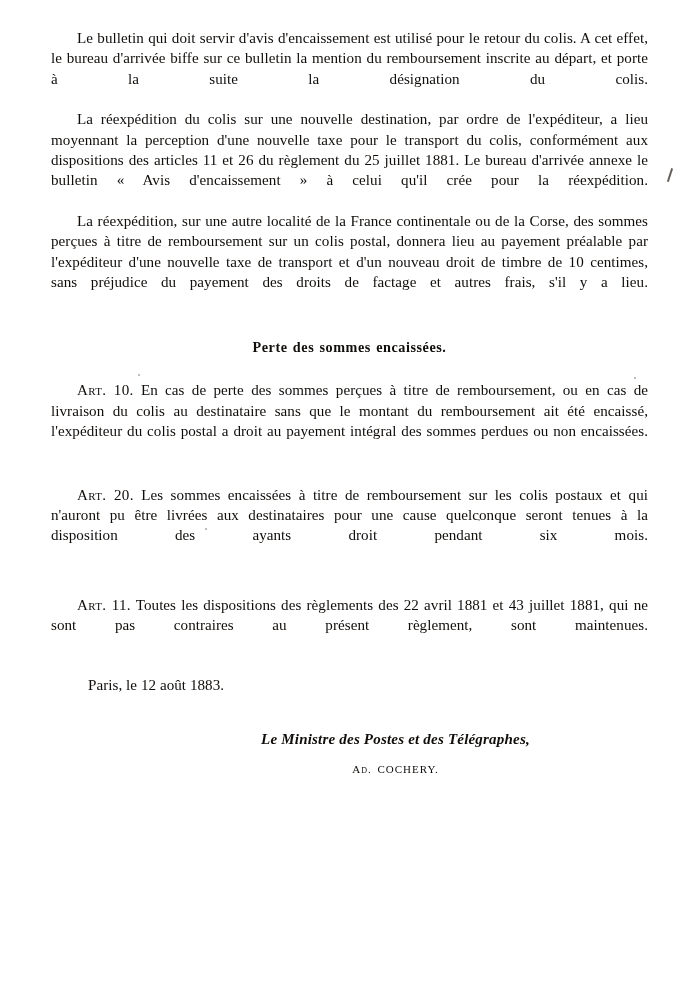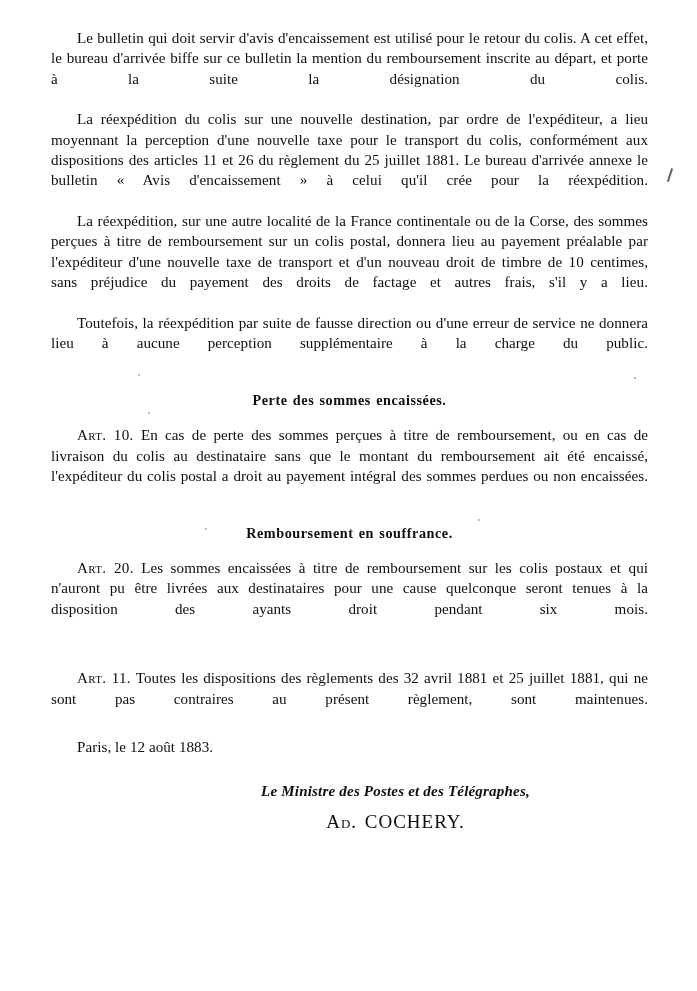--- a/index.html
+++ b/index.html
@@ -44,21 +44,21 @@
 
   
   p.para::after {
     content: "";
     display: inline-block;
     width: 100%;
   }
 
   
   .caption {
-    margin: 4px;
+    margin: 12px;
     font-size: 14.2px;
     line-height: 20.35px;
     text-align: center;
     font-weight: bold;
     letter-spacing: 0.55px;
     word-spacing: 1.2px;
   }
 
   .caption.roman {
     font-weight: normal;
@@ -89,33 +89,33 @@
     font-weight: bold;
     font-size: 15.0px;
     line-height: 21px;
     letter-spacing: 0.2px;
     padding-left: 92px;
   }
 
   .sign-name {
     margin: 0;
     text-align: center;
-    font-size: 19px;
+    font-size: 11px;
     line-height: 21px;
     letter-spacing: 1.0px;
     word-spacing: 2px;
     padding-left: 92px;
   }
 
   .sign-name .sc {
     font-variant: small-caps;
   }
 
   .dateline {
-    margin: 0;
+    margin: 11px;
     font-size: 15.1px;
     line-height: 20.35px;
     text-indent: 26px;
     letter-spacing: 0.05px;
   }
 
   
   .margin-fleck {
     position: absolute;
     left: 669px;
@@ -152,39 +152,37 @@
   <div class="speck" style="left:148px; top:412px; width:2px; height:2px;"></div>
 
   <div class="text-block">
 
     <p class="para">Le bulletin qui doit servir d'avis d'encaissement est utilisé pour le retour du colis. A cet effet, le bureau d'arrivée biffe sur ce bulletin la mention du remboursement inscrite au départ, et porte à la suite la désignation du colis.</p>
 
     <p class="para">La réexpédition du colis sur une nouvelle destination, par ordre de l'expéditeur, a lieu moyennant la perception d'une nouvelle taxe pour le transport du colis, conformément aux dispositions des articles 11 et 26 du règlement du 25 juillet 1881. Le bureau d'arrivée annexe le bulletin « Avis d'encaissement » à celui qu'il crée pour la réexpédition.</p>
 
     <p class="para">La réexpédition, sur une autre localité de la France continentale ou de la Corse, des sommes perçues à titre de remboursement sur un colis postal, donnera lieu au payement préalable par l'expéditeur d'une nouvelle taxe de transport et d'un nouveau droit de timbre de 10 centimes, sans préjudice du payement des droits de factage et autres frais, s'il y a lieu.</p>
 
-    <p class="para">Toutefois, la réexpédition par suite de fausse direction ou d'une erreur de service ne donnera lieu à aucune perception supplémentaire à la charge du public.</p>
 
     <div class="gap-caption-top"></div>
     <p class="caption">Perte des sommes encaissées.</p>
     <div class="gap-caption-bot"></div>
 
     <p class="para"><span class="smallcaps">Art. 10.</span> <span>En cas de perte des sommes perçues à titre de remboursement, ou en cas de livraison du colis au destinataire sans que le montant du remboursement ait été encaissé, l'expéditeur du colis postal a droit au payement intégral des sommes perdues ou non encaissées.</span></p>
 
     <div class="gap-caption-top"></div>
-    <p class="caption">Remboursement en souffrance.</p>
     <div class="gap-caption-bot"></div>
 
     <p class="para"><span class="smallcaps">Art. 20.</span> <span>Les sommes encaissées à titre de remboursement sur les colis postaux et qui n'auront pu être livrées aux destinataires pour une cause quelconque seront tenues à la disposition des ayants droit pendant six mois.</span></p>
 
 
     <div class="gap-roman-top"></div>
     <div class="gap-roman-bot"></div>
 
-    <p class="para"><span class="smallcaps">Art. 11.</span> <span>Toutes les dispositions des règlements des 32 avril 1881 et 25 juillet 1881, qui ne sont pas contraires au présent règlement, sont maintenues.</span></p>
+    <p class="para"><span class="smallcaps">Art. 11.</span> <span>Toutes les dispositions des règlements des 22 avril 1881 et 43 juillet 1881, qui ne sont pas contraires au présent règlement, sont maintenues.</span></p>
 
 
     <div class="gap-small"></div>
     <p class="dateline">Paris, le 12 août 1883.</p>
 
     <div class="gap-sign"></div>
     <p class="sign-title">Le Ministre des Postes et des Télégraphes,</p>
     <p class="sign-name"><span class="sc">Ad.</span> <span>COCHERY.</span></p>
 
   </div>

